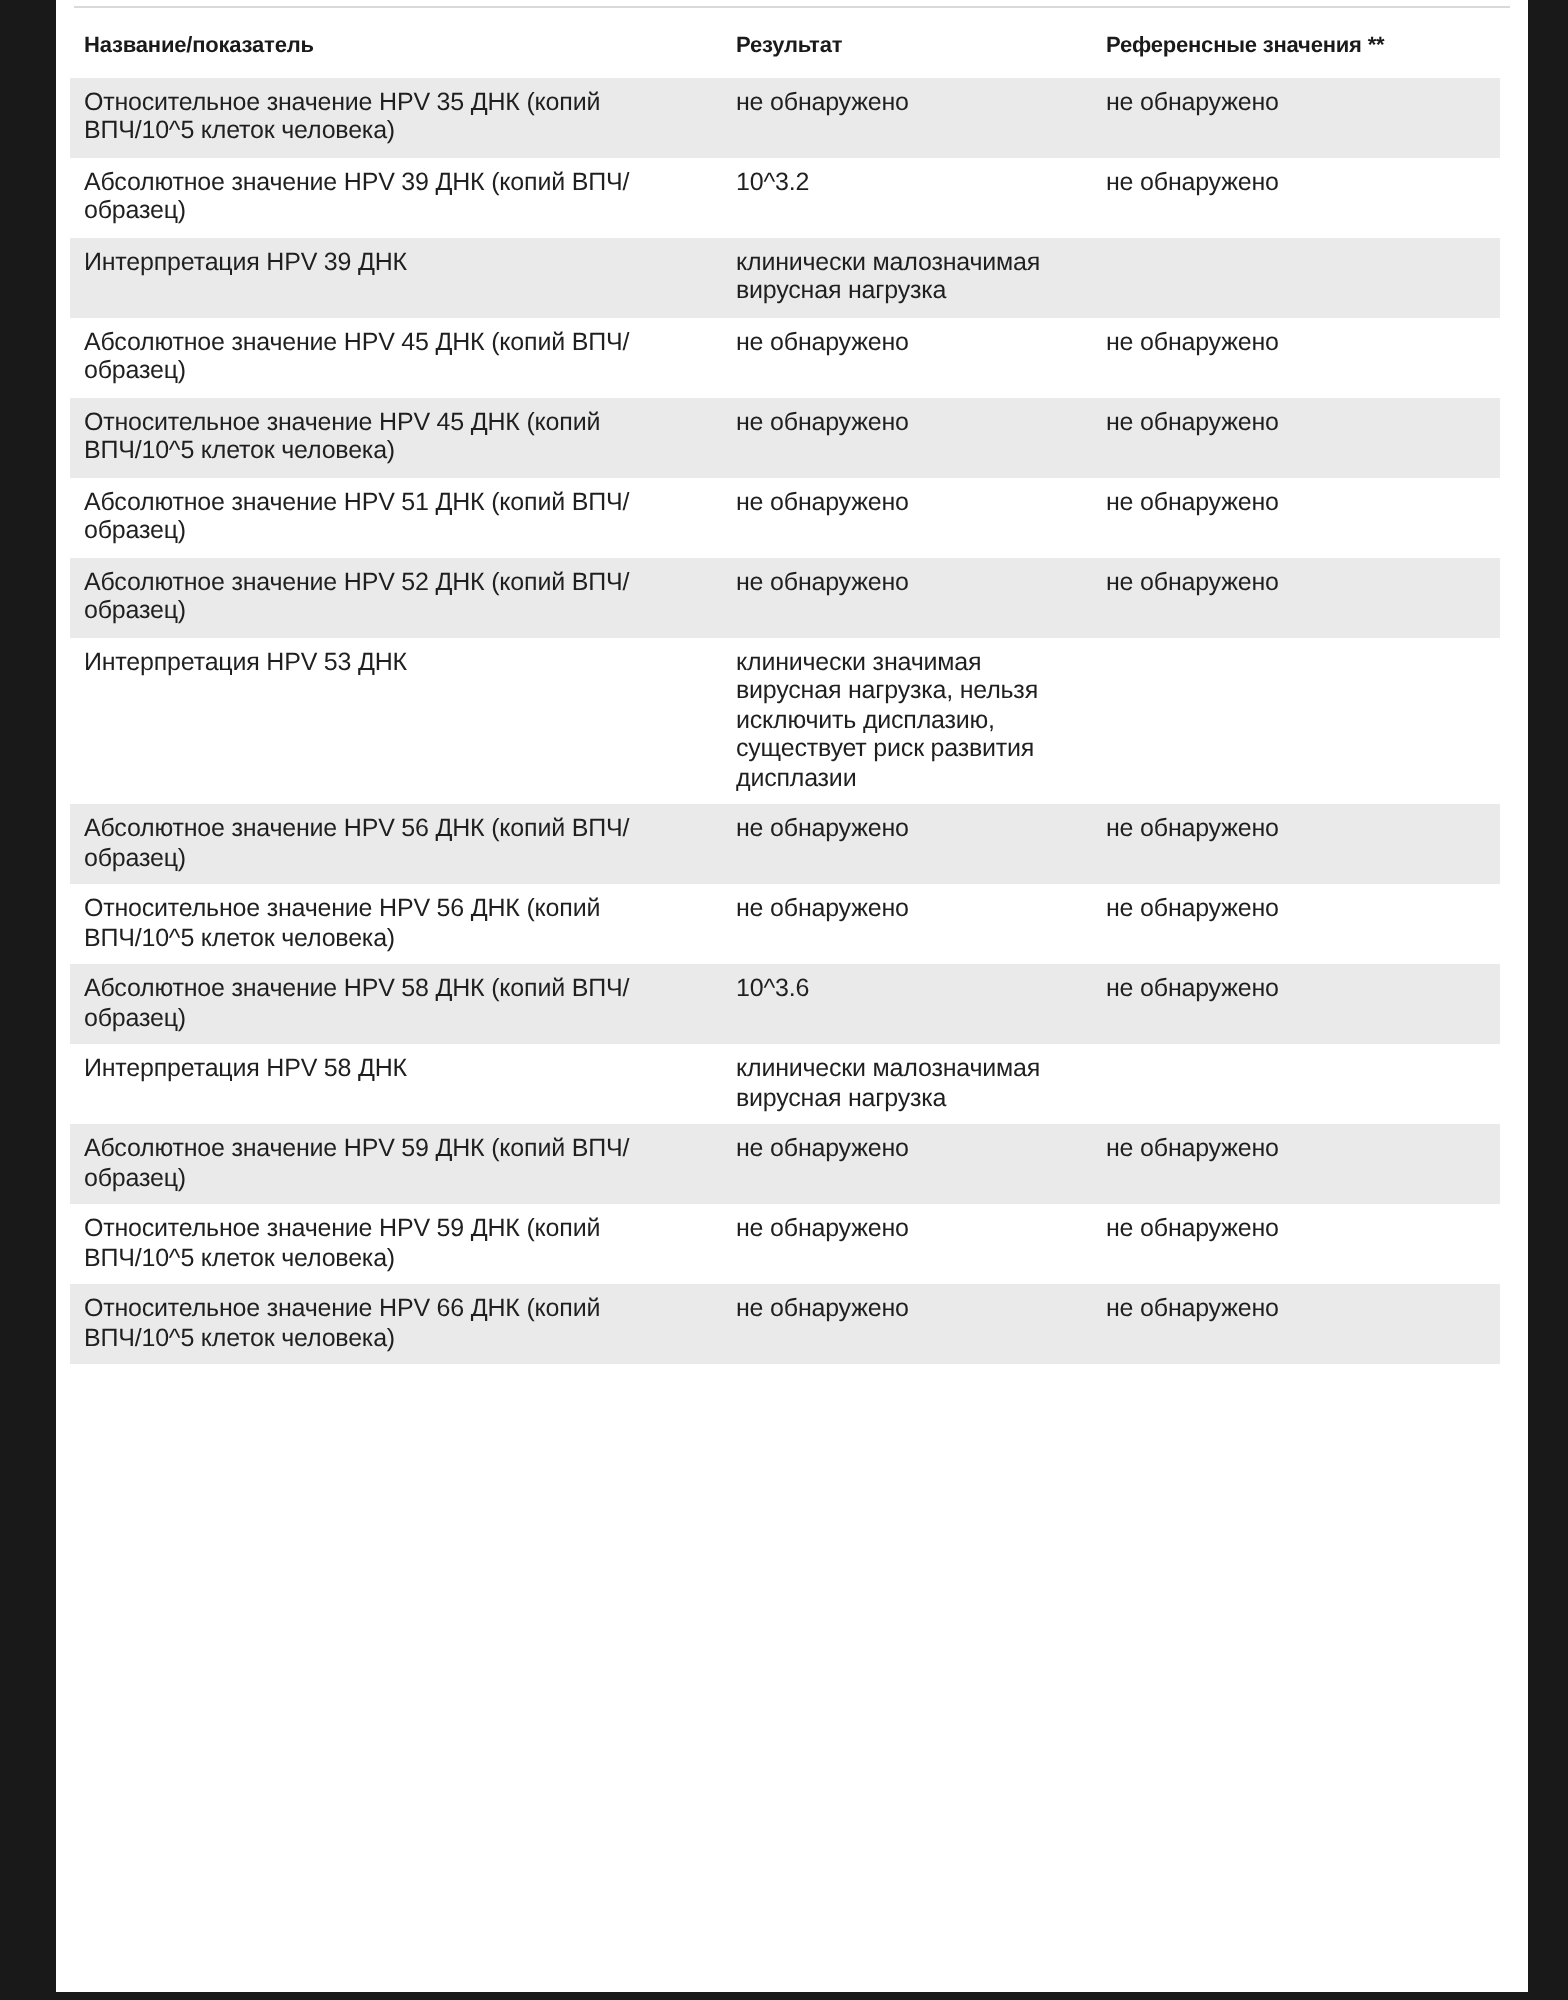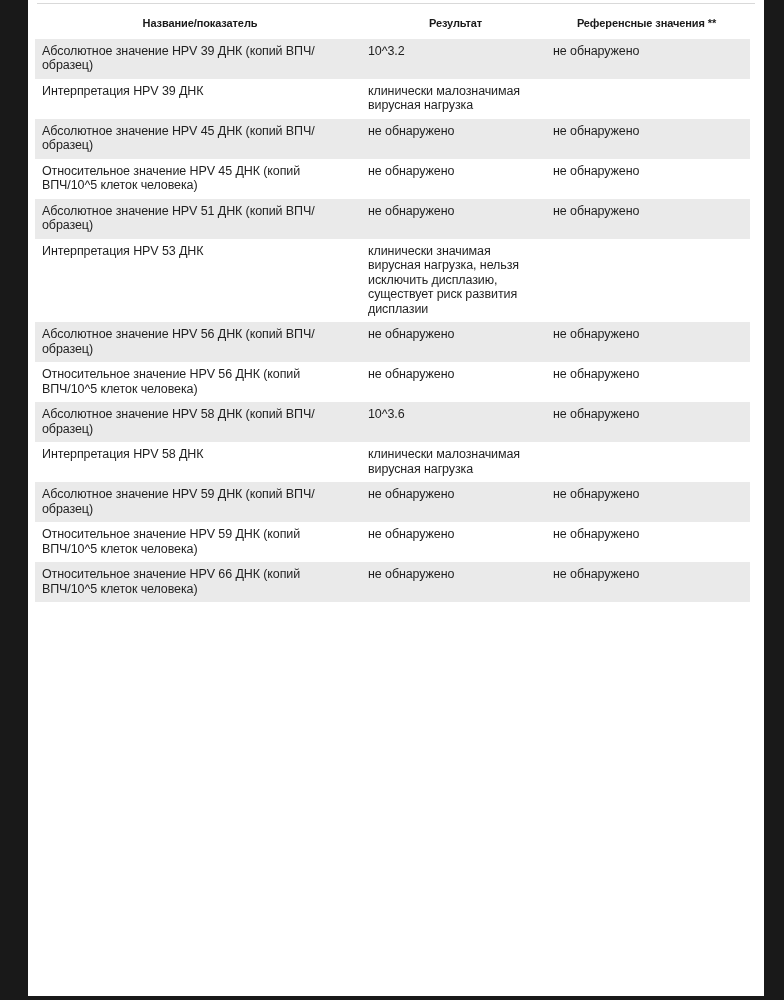--- a/index.html
+++ b/index.html
@@ -27,21 +27,21 @@
     margin-top: 10px;
     margin-left: -2px;
     width: 715px;
     border-collapse: collapse;
     table-layout: fixed;
     font-size: 12.5px;
     line-height: 14.5px;
     letter-spacing: -0.1px;
   }
   table.results th {
-    text-align: center;
+    text-align: left;
     font-size: 11px;
     font-weight: 700;
     padding: 2px 10px 8px 7px;
     vertical-align: top;
     color: #1a1a1a;
   }
   table.results th.col-result, table.results th.col-reference { padding-left: 0; }
   table.results col.c1 { width: 333px; }
   table.results col.c2 { width: 185px; }
   table.results col.c3 { width: 197px; }
@@ -68,20 +68,25 @@
         </colgroup>
       <thead>
         <tr>
           <th class="col-name">Название/показатель</th>
           <th class="col-result">Результат</th>
           <th class="col-reference">Референсные значения **</th>
         </tr>
       </thead>
       <tbody id="rows">
           <tr>
+            <td>Относительное значение HPV 35 ДНК (копий ВПЧ/10^5 клеток человека)</td>
+            <td>не обнаружено</td>
+            <td>не обнаружено</td>
+          </tr>
+          <tr>
             <td>Абсолютное значение HPV 39 ДНК (копий ВПЧ/образец)</td>
             <td>10^3.2</td>
             <td>не обнаружено</td>
           </tr>
           <tr>
             <td>Интерпретация HPV 39 ДНК</td>
             <td>клинически малозначимая вирусная нагрузка</td>
             <td></td>
           </tr>
           <tr>
@@ -89,20 +94,25 @@
             <td>не обнаружено</td>
             <td>не обнаружено</td>
           </tr>
           <tr>
             <td>Относительное значение HPV 45 ДНК (копий ВПЧ/10^5 клеток человека)</td>
             <td>не обнаружено</td>
             <td>не обнаружено</td>
           </tr>
           <tr>
             <td>Абсолютное значение HPV 51 ДНК (копий ВПЧ/образец)</td>
+            <td>не обнаружено</td>
+            <td>не обнаружено</td>
+          </tr>
+          <tr>
+            <td>Абсолютное значение HPV 52 ДНК (копий ВПЧ/образец)</td>
             <td>не обнаружено</td>
             <td>не обнаружено</td>
           </tr>
           <tr>
             <td>Интерпретация HPV 53 ДНК</td>
             <td>клинически значимая вирусная нагрузка, нельзя исключить дисплазию, существует риск развития дисплазии</td>
             <td></td>
           </tr>
           <tr>
             <td>Абсолютное значение HPV 56 ДНК (копий ВПЧ/образец)</td>

